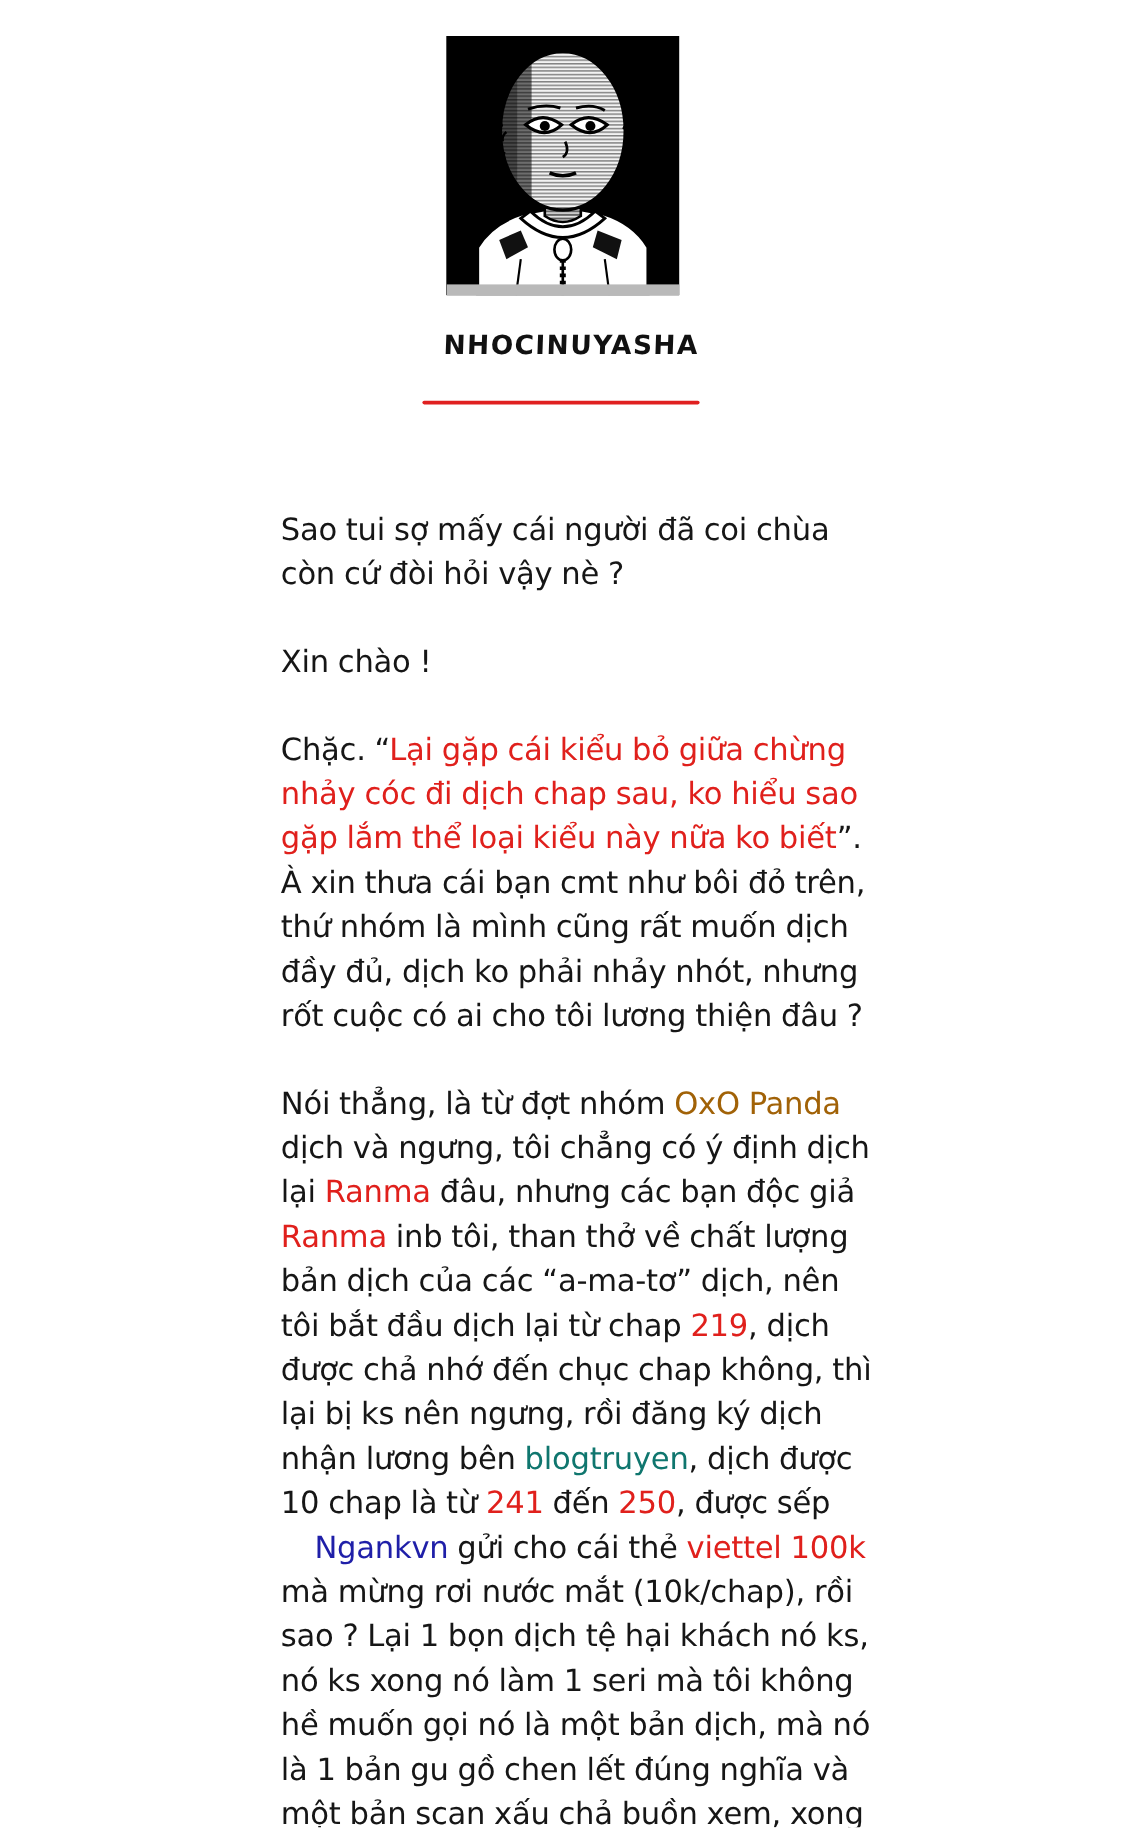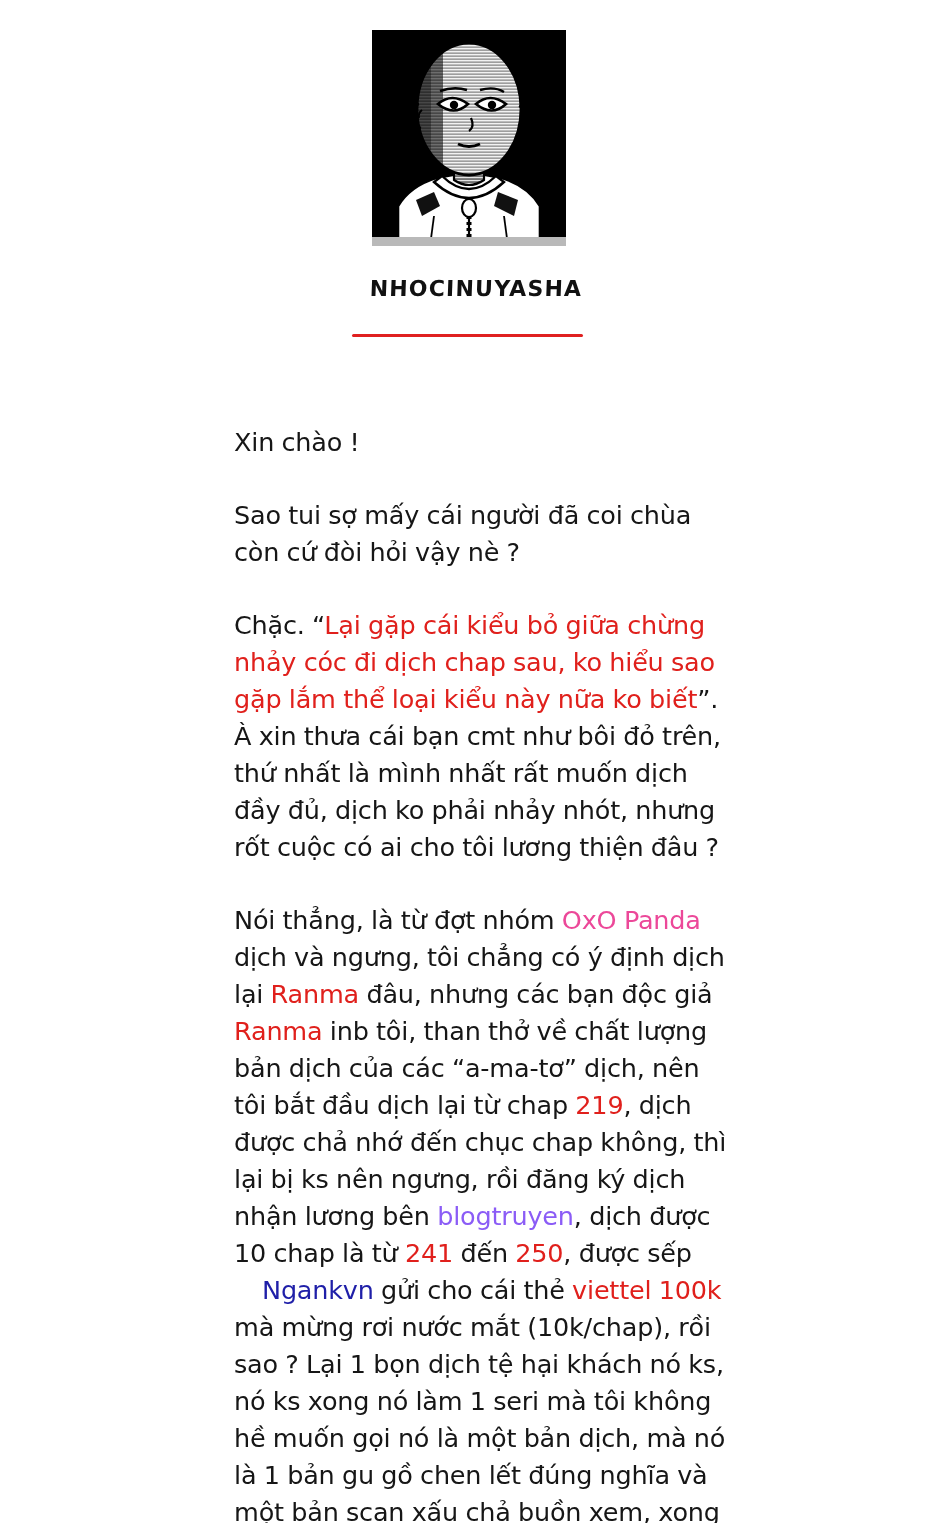--- a/index.html
+++ b/index.html
@@ -73,23 +73,23 @@
     color: #161616;
     letter-spacing: -0.2px;
     word-spacing: -0.5px;
   }
   .article p {
     margin: 0 0 36px 0;
   }
   .article p:last-child { margin-bottom: 0; }
 
   .c-red     { color: #e0201c; }
-  .c-green   { color: #8b5cf6; }
+  .c-green   { color: #0f766e; }
   .c-blue    { color: #1f1fa8; margin-left: 28px; }
-  .c-magenta { color: #ec4899; }
+  .c-magenta { color: #a16207; }
 </style>
 </head>
 <body>
 
 <div class="page">
 
   <div class="avatar-wrap">
     <svg class="avatar-svg" viewBox="0 0 194 216" aria-hidden="true">
       <defs>
         <pattern id="hatch" width="194" height="3" patternUnits="userSpaceOnUse">
@@ -149,23 +149,23 @@
       <rect x="0" y="207" width="194" height="9" fill="#b9b9b9"></rect>
     </svg>
   </div>
 
   <div class="author-name">NHOCINUYASHA</div>
 
   <div class="divider"></div>
 
   <div class="article">
 
+    <p>Sao tui sợ mấy cái người đã coi chùa còn cứ đòi hỏi vậy nè ?</p>
+
     <p>Xin chào !</p>
 
-    <p>Sao tui sợ mấy cái người đã coi chùa còn cứ đòi hỏi vậy nè ?</p>
-
-    <p><span>Chặc. “</span><span class="c-red">Lại gặp cái kiểu bỏ giữa chừng nhảy cóc đi dịch chap sau, ko hiểu sao gặp lắm thể loại kiểu này nữa ko biết</span><span>”. À xin thưa cái bạn cmt như bôi đỏ trên, thứ nhất là mình nhất rất muốn dịch đầy đủ, dịch ko phải nhảy nhót, nhưng rốt cuộc có ai cho tôi lương thiện đâu ?</span></p>
+    <p><span>Chặc. “</span><span class="c-red">Lại gặp cái kiểu bỏ giữa chừng nhảy cóc đi dịch chap sau, ko hiểu sao gặp lắm thể loại kiểu này nữa ko biết</span><span>”. À xin thưa cái bạn cmt như bôi đỏ trên, thứ nhóm là mình cũng rất muốn dịch đầy đủ, dịch ko phải nhảy nhót, nhưng rốt cuộc có ai cho tôi lương thiện đâu ?</span></p>
 
     <p><span>Nói thẳng, là từ đợt nhóm </span><span class="c-magenta">OxO Panda</span><span> dịch và ngưng, tôi chẳng có ý định dịch lại </span><span class="c-red">Ranma</span><span> đâu, nhưng các bạn độc giả </span><span class="c-red">Ranma</span><span> inb tôi, than thở về chất lượng bản dịch của các “a-ma-tơ” dịch, nên tôi bắt đầu dịch lại từ chap </span><span class="c-red">219</span><span>, dịch được chả nhớ đến chục chap không, thì lại bị ks nên ngưng, rồi đăng ký dịch nhận lương bên </span><span class="c-green">blogtruyen</span><span>, dịch được 10 chap là từ </span><span class="c-red">241</span><span> đến </span><span class="c-red">250</span><span>, được sếp </span><span class="c-blue">Ngankvn</span><span> gửi cho cái thẻ </span><span class="c-red">viettel 100k</span><span> mà mừng rơi nước mắt (10k/chap), rồi sao ? Lại 1 bọn dịch tệ hại khách nó ks, nó ks xong nó làm 1 seri mà tôi không hề muốn gọi nó là một bản dịch, mà nó là 1 bản gu gồ chen lết đúng nghĩa và một bản scan xấu chả buồn xem, xong chap thì thiếu trang nọ, chap</span></p>
 
   </div>
 
 </div>
 
 </body></html>

